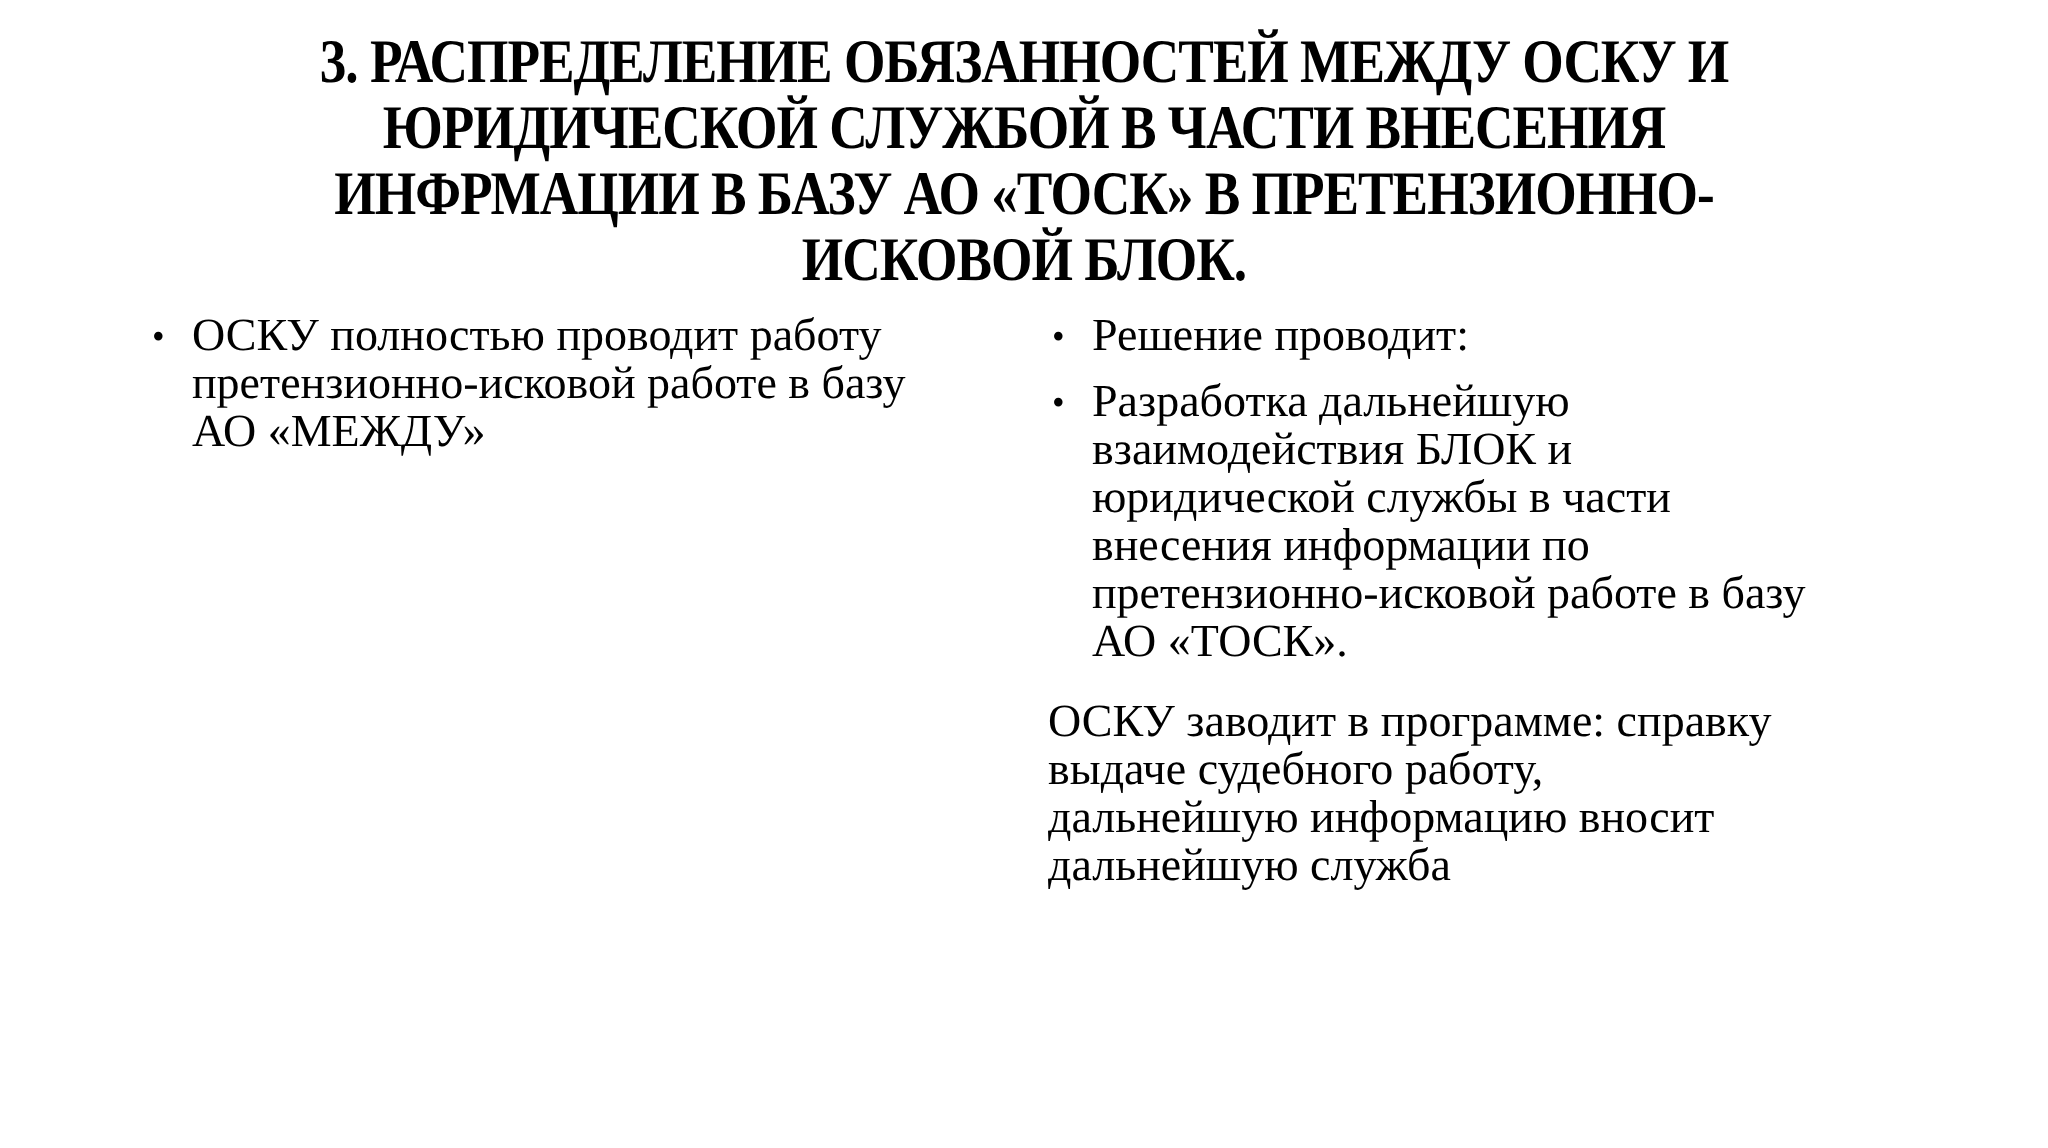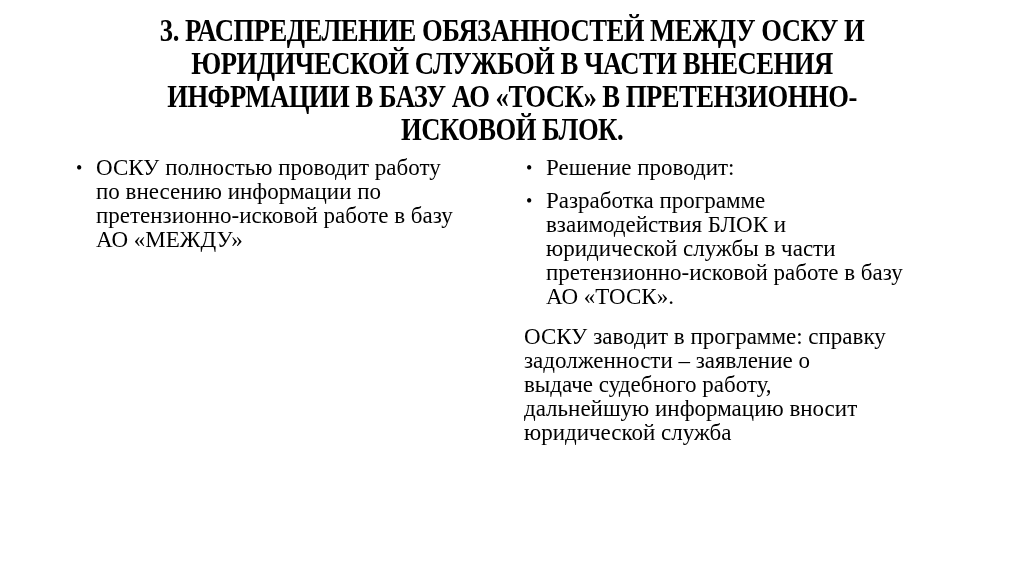--- a/index.html
+++ b/index.html
@@ -69,41 +69,40 @@
     <div>3. РАСПРЕДЕЛЕНИЕ ОБЯЗАННОСТЕЙ МЕЖДУ ОСКУ И</div>
     <div>ЮРИДИЧЕСКОЙ СЛУЖБОЙ В ЧАСТИ ВНЕСЕНИЯ</div>
     <div>ИНФРМАЦИИ В БАЗУ АО «ТОСК»  В ПРЕТЕНЗИОННО-</div>
     <div>ИСКОВОЙ БЛОК.</div>
   </div>
 
   <div class="col col-left">
     <div class="bullet-item">
       <span class="bullet">•</span>
       <div class="line">ОСКУ полностью проводит работу</div>
-      <div class="line">по внесению информации по</div>
       <div class="line">претензионно-исковой работе в базу</div>
       <div class="line">АО «МЕЖДУ»</div>
     </div>
   </div>
 
   <div class="col col-right">
     <div class="bullet-item">
       <span class="bullet">•</span>
       <div class="line">Решение проводит:</div>
     </div>
     <div class="bullet-item">
       <span class="bullet">•</span>
-      <div class="line">Разработка программе</div>
+      <div class="line">Разработка дальнейшую</div>
       <div class="line">взаимодействия БЛОК и</div>
       <div class="line">юридической службы в части</div>
+      <div class="line">внесения информации по</div>
       <div class="line">претензионно-исковой работе в базу</div>
       <div class="line">АО «ТОСК».</div>
     </div>
     <div class="plain-item">
       <div class="line">ОСКУ заводит в программе: справку</div>
-      <div class="line">задолженности – заявление о</div>
       <div class="line">выдаче судебного работу,</div>
       <div class="line">дальнейшую информацию вносит</div>
-      <div class="line">юридической служба</div>
+      <div class="line">дальнейшую служба</div>
     </div>
   </div>
 
 </div>
 
 </body></html>

